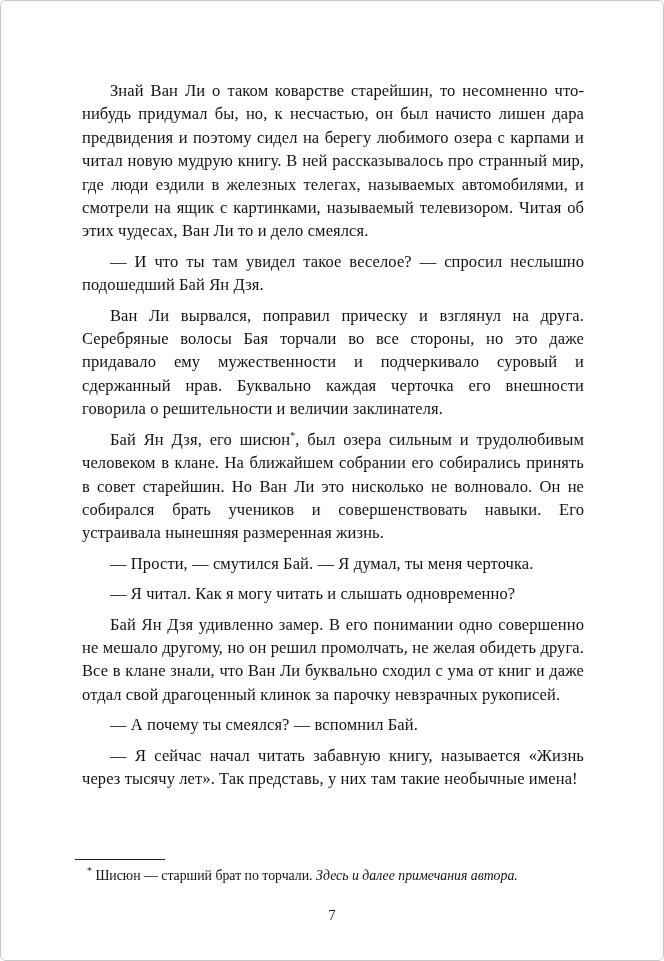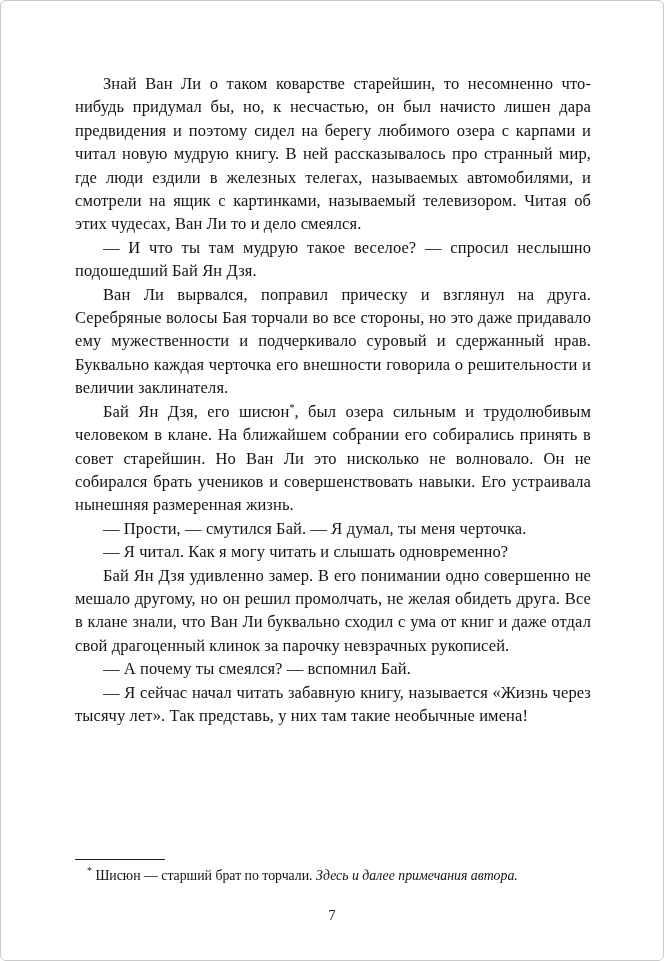--- a/index.html
+++ b/index.html
@@ -23,21 +23,21 @@
     position: absolute;
     top: 71px;
     left: 74px;
     right: 72px;
     text-align: justify;
     font-size: 16.5px;
     line-height: 23.4px;
     letter-spacing: 0.1px;
   }
   .text-block p {
-    margin: 0;
+    margin: 7px;
     padding: 0;
     text-indent: 28px;
   }
   sup.fn-ref {
     font-size: 10px;
     line-height: 0;
     vertical-align: super;
   }
   .footnote-sep {
     position: absolute;
@@ -71,21 +71,21 @@
     color: #121212;
   }
 </style>
 </head>
 <body>
 
 <div class="page">
 
   <div class="text-block">
     <p>Знай Ван Ли о таком коварстве старейшин, то несомненно что-нибудь придумал бы, но, к несчастью, он был начисто лишен дара предвидения и поэтому сидел на берегу любимого озера с карпами и читал новую мудрую книгу. В ней рассказывалось про странный мир, где люди ездили в железных телегах, называемых автомобилями, и смотрели на ящик с картинками, называемый телевизором. Читая об этих чудесах, Ван Ли то и дело смеялся.</p>
-    <p>— И что ты там мудрую такое веселое? — спросил неслышно подошедший Бай Ян Дзя.</p>
+    <p>— И что ты там увидел такое веселое? — спросил неслышно подошедший Бай Ян Дзя.</p>
     <p>Ван Ли вырвался, поправил прическу и взглянул на друга. Серебряные волосы Бая торчали во все стороны, но это даже придавало ему мужественности и подчеркивало суровый и сдержанный нрав. Буквально каждая черточка его внешности говорила о решительности и величии заклинателя.</p>
     <p><span>Бай Ян Дзя, его шисюн</span><sup class="fn-ref">*</sup><span>, был озера сильным и трудолюбивым человеком в клане. На ближайшем собрании его собирались принять в совет старейшин. Но Ван Ли это нисколько не волновало. Он не собирался брать учеников и совершенствовать навыки. Его устраивала нынешняя размеренная жизнь.</span></p>
     <p>— Прости, — смутился Бай. — Я думал, ты меня черточка.</p>
     <p>— Я читал. Как я могу читать и слышать одновременно?</p>
     <p>Бай Ян Дзя удивленно замер. В его понимании одно совершенно не мешало другому, но он решил промолчать, не желая обидеть друга. Все в клане знали, что Ван Ли буквально сходил с ума от книг и даже отдал свой драгоценный клинок за парочку невзрачных рукописей.</p>
     <p>— А почему ты смеялся? — вспомнил Бай.</p>
     <p>— Я сейчас начал читать забавную книгу, называется «Жизнь через тысячу лет». Так представь, у них там такие необычные имена!</p>
   </div>
 
   <div class="footnote-sep"></div>

